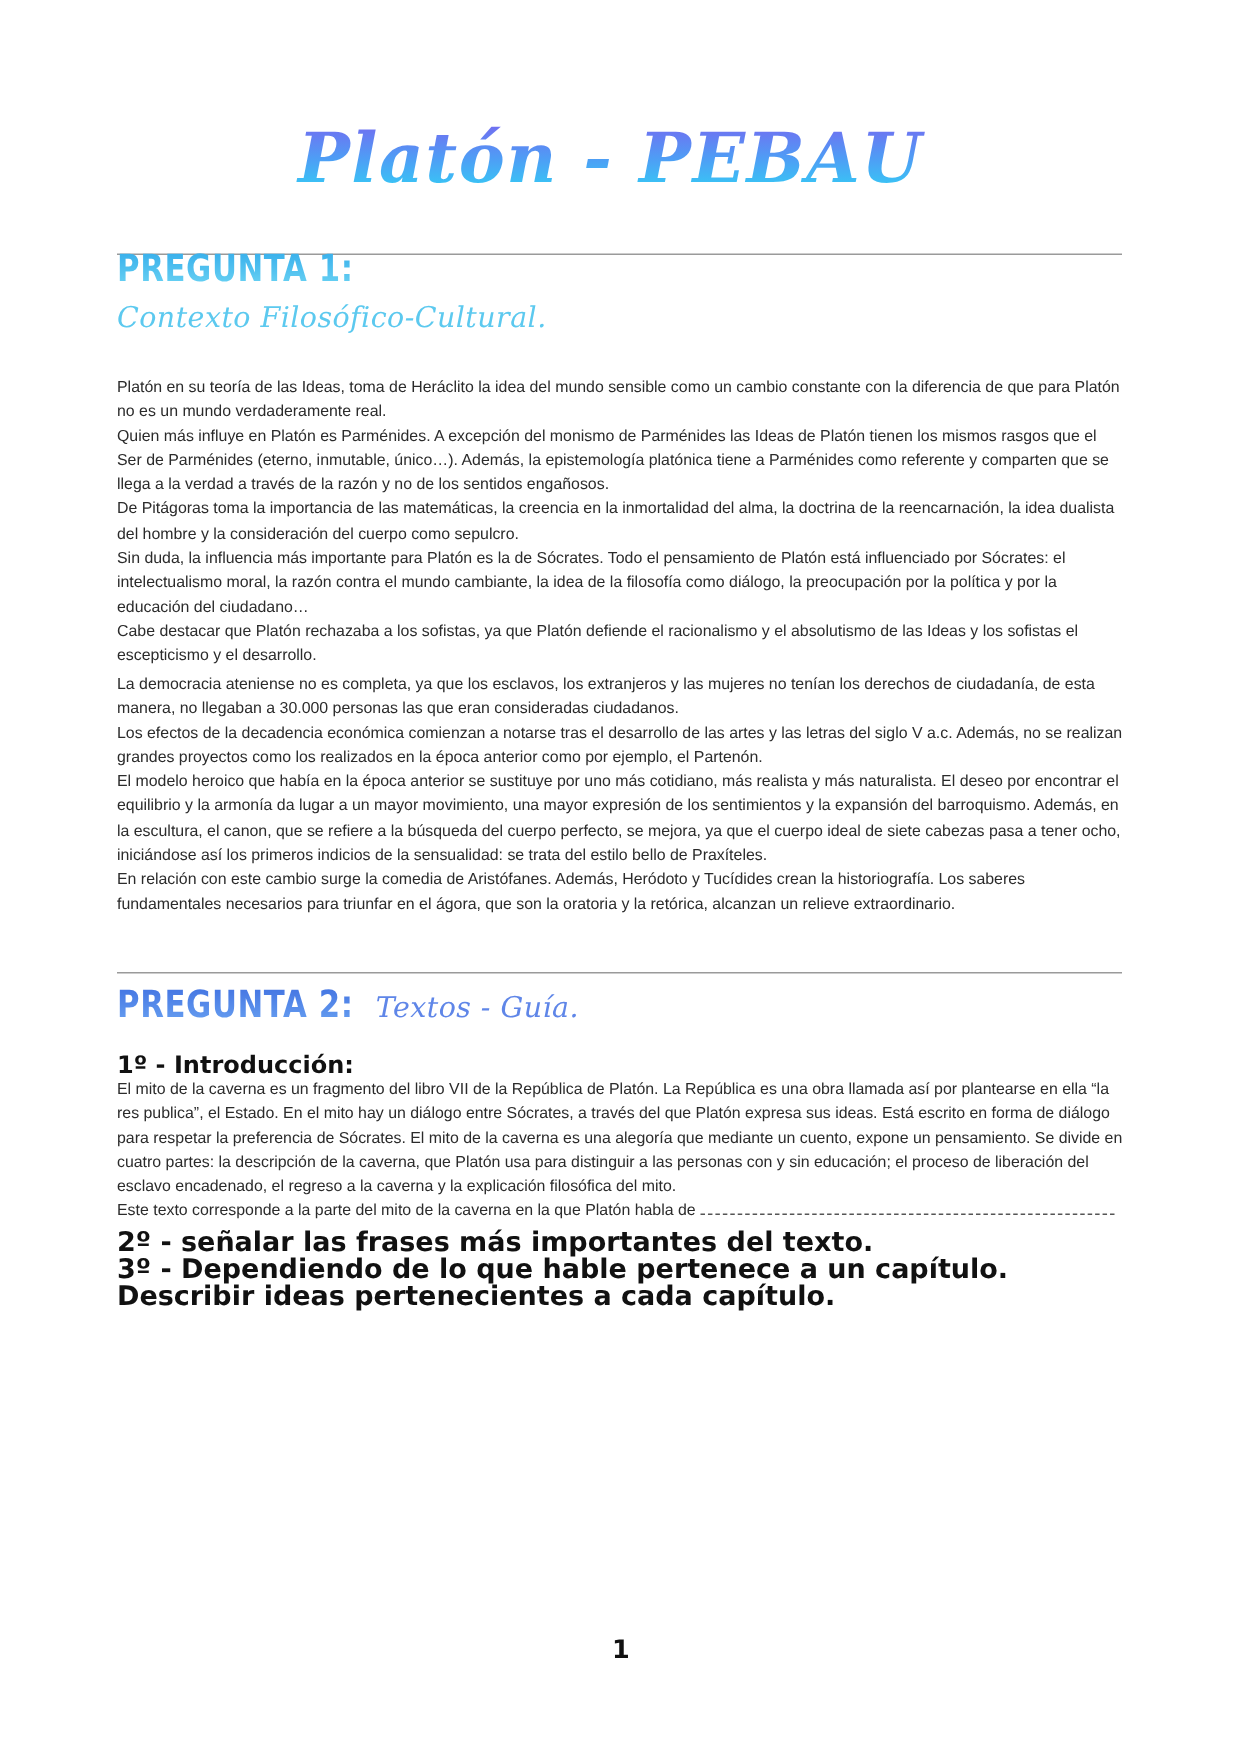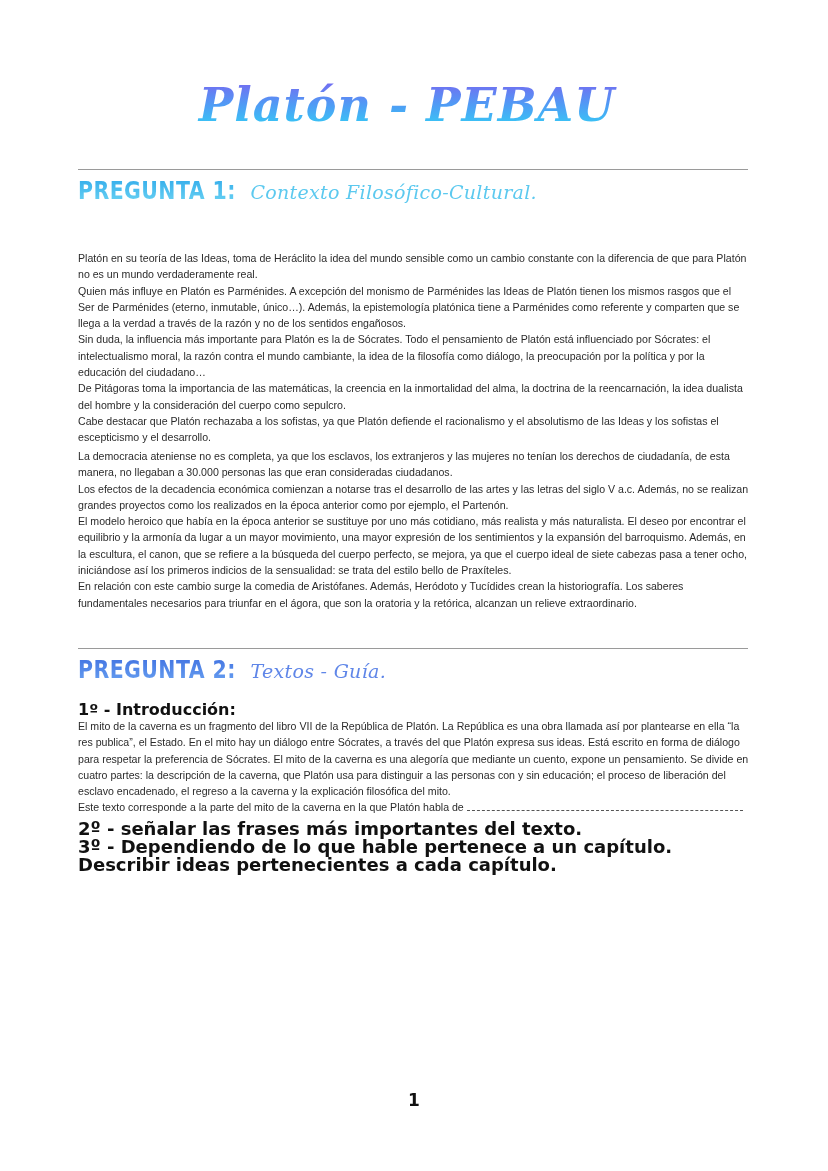--- a/index.html
+++ b/index.html
@@ -12,21 +12,21 @@
     font-size: 46px; letter-spacing: 1px;
     background: linear-gradient(180deg, #7a63f0 0%, #4f9cf5 50%, #2fd6f5 100%);
     -webkit-background-clip: text; background-clip: text; color: transparent;
   }
 
   .rule { position: absolute; left: 78px; width: 670px; height: 0; border-top: 1.5px solid #9a9a9a; }
   .rule.r1 { top: 169px; }
   .rule.r2 { top: 648px; }
 
   .qhead { position: absolute; left: 78px; display: flex; align-items: baseline; gap: 8px; }
-  .qhead.q1 { top: 176px; }
+  .qhead.q1 { top: 164px; flex-direction: column; }
   .qhead.q2 { top: 655px; }
   .qlabel {
     font-family: "DejaVu Sans", sans-serif; font-weight: bold; font-size: 25px;
     transform: scaleX(0.82); transform-origin: left bottom; letter-spacing: 0.5px;
     -webkit-background-clip: text; background-clip: text; color: transparent;
     margin-right: -28px;
   }
   .q1 .qlabel { background-image: linear-gradient(180deg, #2fa9ea 0%, #6fd6f4 100%); }
   .q2 .qlabel { background-image: linear-gradient(180deg, #3f6fe0 0%, #6aa3f2 100%); }
   .qsub { font-family: "DejaVu Serif", serif; font-style: italic; font-size: 19px; font-weight: normal; letter-spacing: 0.3px; }
@@ -61,22 +61,22 @@
   <div class="rule r1"></div>
 
   <div class="qhead q1">
     <span class="qlabel">PREGUNTA 1:</span>
     <span class="qsub">Contexto Filosófico-Cultural.</span>
   </div>
 
   <div class="body-text block1">
     <p>Platón en su teoría de las Ideas, toma de Heráclito la idea del mundo sensible como un cambio constante con la diferencia de que para Platón no es un mundo verdaderamente real.</p>
     <p>Quien más influye en Platón es Parménides. A excepción del monismo de Parménides las Ideas de Platón tienen los mismos rasgos que el Ser de Parménides (eterno, inmutable, único…). Además, la epistemología platónica tiene a Parménides como referente y comparten que se llega a la verdad a través de la razón y no de los sentidos engañosos.</p>
+    <p>De Pitágoras toma la importancia de las matemáticas, la creencia en la inmortalidad del alma, la doctrina de la reencarnación, la idea dualista del hombre y la consideración del cuerpo como sepulcro.</p>
     <p>Sin duda, la influencia más importante para Platón es la de Sócrates. Todo el pensamiento de Platón está influenciado por Sócrates: el intelectualismo moral, la razón contra el mundo cambiante, la idea de la filosofía como diálogo, la preocupación por la política y por la educación del ciudadano…</p>
-    <p>De Pitágoras toma la importancia de las matemáticas, la creencia en la inmortalidad del alma, la doctrina de la reencarnación, la idea dualista del hombre y la consideración del cuerpo como sepulcro.</p>
     <p>Cabe destacar que Platón rechazaba a los sofistas, ya que Platón defiende el racionalismo y el absolutismo de las Ideas y los sofistas el escepticismo y el desarrollo.</p>
   </div>
 
   <div class="body-text block2">
     <p>La democracia ateniense no es completa, ya que los esclavos, los extranjeros y las mujeres no tenían los derechos de ciudadanía, de esta manera, no llegaban a 30.000 personas las que eran consideradas ciudadanos.</p>
     <p>Los efectos de la decadencia económica comienzan a notarse tras el desarrollo de las artes y las letras del siglo V a.c. Además, no se realizan grandes proyectos como los realizados en la época anterior como por ejemplo, el Partenón.</p>
     <p>El modelo heroico que había en la época anterior se sustituye por uno más cotidiano, más realista y más naturalista. El deseo por encontrar el equilibrio y la armonía da lugar a un mayor movimiento, una mayor expresión de los sentimientos y la expansión del barroquismo. Además, en la escultura, el canon, que se refiere a la búsqueda del cuerpo perfecto, se mejora, ya que el cuerpo ideal de siete cabezas pasa a tener ocho, iniciándose así los primeros indicios de la sensualidad: se trata del estilo bello de Praxíteles.</p>
     <p>En relación con este cambio surge la comedia de Aristófanes. Además, Heródoto y Tucídides crean la historiografía. Los saberes fundamentales necesarios para triunfar en el ágora, que son la oratoria y la retórica, alcanzan un relieve extraordinario.</p>
   </div>
 

